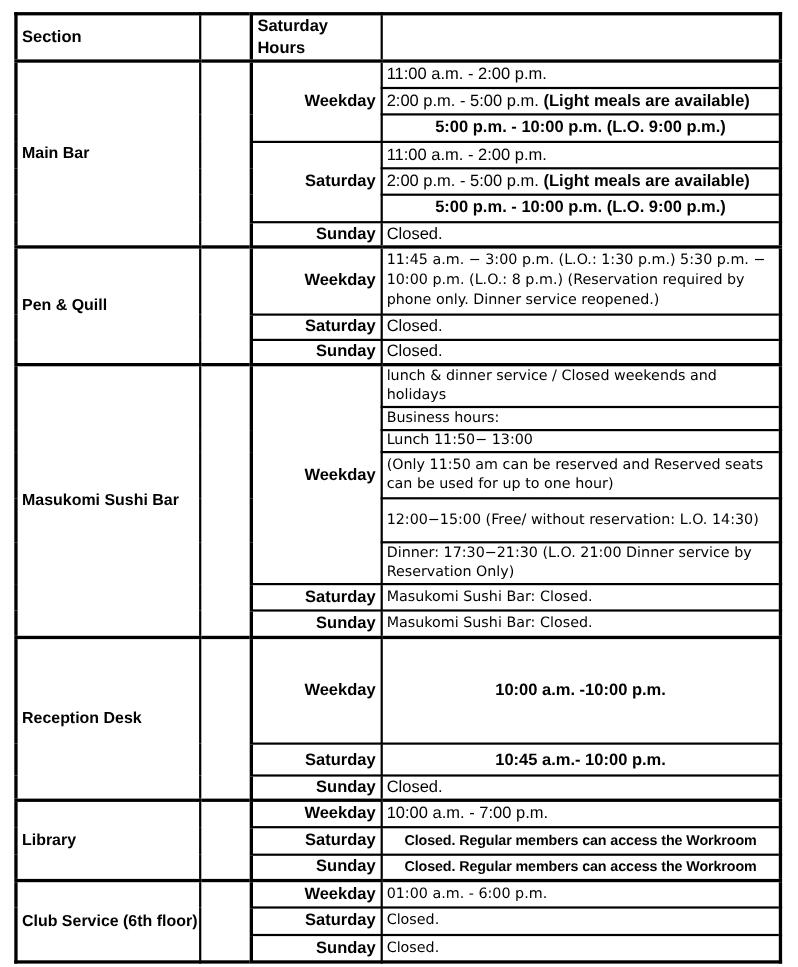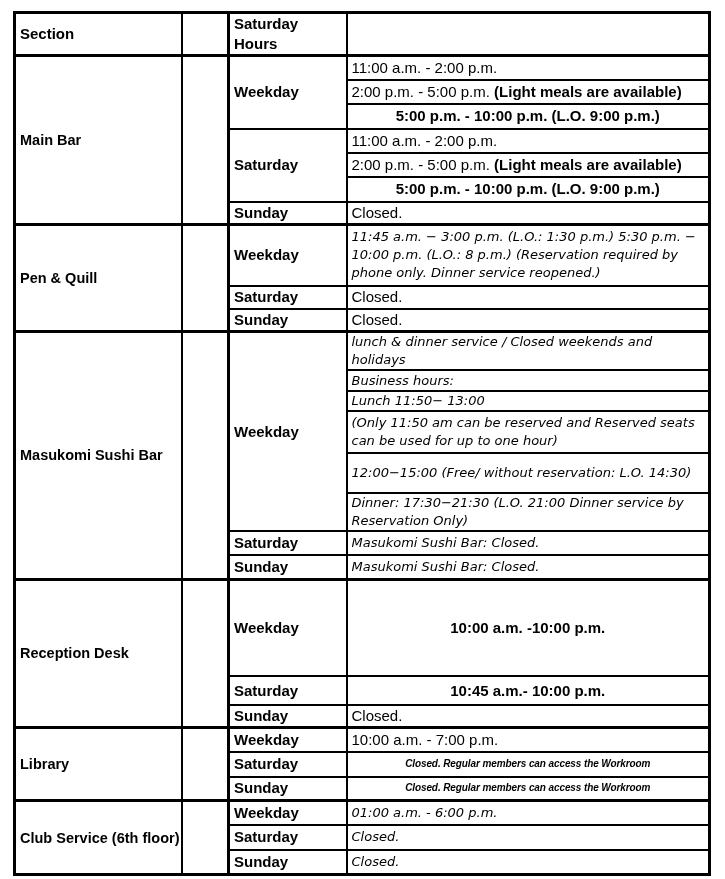--- a/index.html
+++ b/index.html
@@ -6,26 +6,26 @@
   body{width:725px;height:879px;overflow:hidden;color:#000;
        font-family:"Liberation Sans",sans-serif;}
   .wrap{position:absolute;left:13px;top:11px;}
   table{border-collapse:collapse;table-layout:fixed;width:695px;
         border:3px solid #000;}
   td{border:2px solid #000;padding:0 4px;font-size:15px;line-height:20px;
      vertical-align:middle;overflow:hidden;}
   thead td{font-weight:bold;border-bottom:3px solid #000;}
   tbody.sect > tr:first-child > td{border-top:3px solid #000;}
   td.name{font-weight:bold;white-space:nowrap;font-size:14.5px;border-radius:20px;}
-  td.day{font-weight:bold;border-left:3px solid #000;white-space:nowrap;}
+  td.day{font-weight:bold;border-left:3px solid #000;white-space:nowrap;text-align:right;}
   td.bl3{border-left:3px solid #000;}
   td.b{font-weight:bold;}
   .b{font-weight:bold;text-align:center;}
-  td.jp{font-family:"DejaVu Sans",sans-serif;font-size:13px;line-height:18px;font-style:italic;}
-  td.fit{font-size:10px;white-space:nowrap;letter-spacing:-0.1px;font-style:italic;}
+  td.jp{font-family:"DejaVu Sans",sans-serif;font-size:13px;line-height:18px;}
+  td.fit{font-size:13px;white-space:nowrap;letter-spacing:-0.1px;}
 </style>
 </head>
 <body>
 
 <div class="wrap">
 <table>
   <colgroup>
     <col style="width:167px">
         <col style="width:47px">
         <col style="width:118px">

